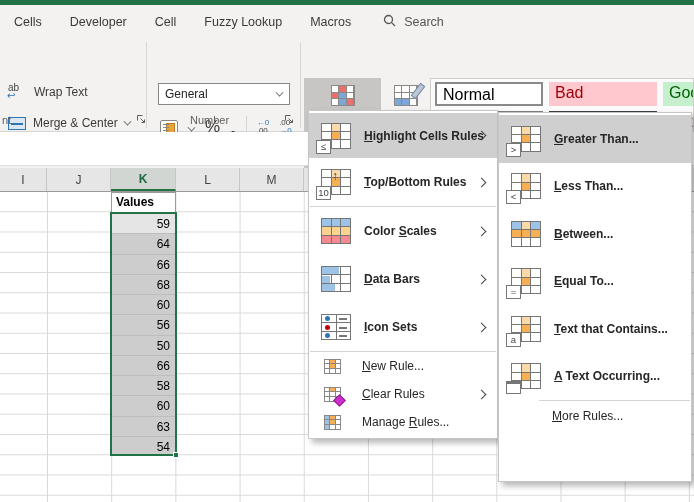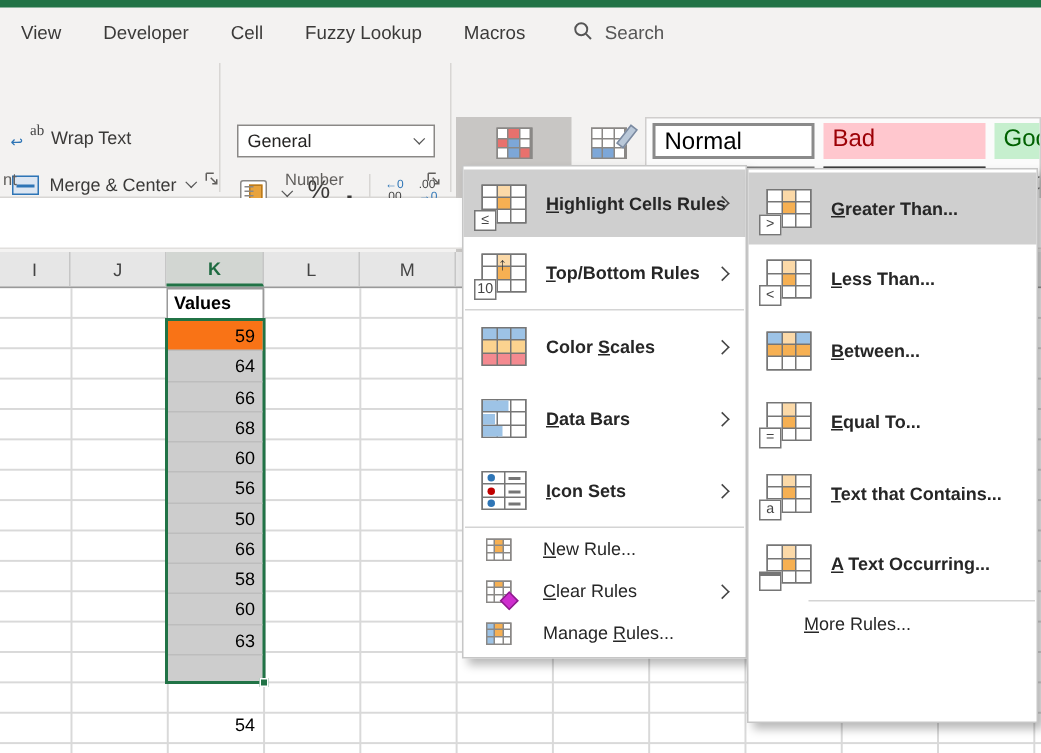--- a/index.html
+++ b/index.html
@@ -15,21 +15,21 @@
 
   
   .ribbon { position:absolute; left:0; top:38px; width:694px; height:94px; background:#f3f2f1; border-bottom:1px solid #d8d6d4; }
   .vsep { position:absolute; top:4px; width:1px; height:86px; background:#d8d6d4; }
   .grp-label { position:absolute; top:76px; font-size:11px; color:#605e5c; }
   .launcher { position:absolute; top:76px; width:12px; height:12px; }
   .launcher svg { display:block; }
 
   .rbtn-row { position:absolute; display:flex; align-items:center; color:#3b3a39; }
   .wrap-ic { width:20px; height:16px; position:relative; font-size:10px; color:#444; margin-right:6px; }
-  .wrap-ic .ab { position:absolute; top:-2px; left:12px; letter-spacing:0;font-family:Liberation Serif, serif; }
+  .wrap-ic .ab { position:absolute; top:-2px; left:0; letter-spacing:0; }
   .wrap-ic .arr { position:absolute; left:-1px; top:6px; color:#2e75b6; font-size:10px; }
   .merge-ic { width:18px; height:13px; border:1px solid #2e75b6; position:relative; margin-right:7px; background:#dce6f2; }
   .merge-ic:before { content:""; position:absolute; left:2px; right:2px; top:5px; height:2px; background:#2e75b6; }
   .chev { display:inline-block; width:7px; height:7px; border-right:1.4px solid #555; border-bottom:1.4px solid #555; transform:rotate(45deg) scale(.8); margin-left:6px; margin-top:-3px; }
 
   .numfmt { position:absolute; left:158px; top:45px; width:132px; height:22px; background:#fff; border:1px solid #8a8886; display:flex; align-items:center; padding:0 6px; color:#252423; }
   .numfmt .chev { margin-left:auto; }
   .acct-ic { width:18px; height:15px; border:1px solid #8a8886; border-radius:2px; background:#fff; position:relative; }
   .acct-ic:before { content:""; position:absolute; right:2px; top:2px; width:7px; height:9px; background:#e8a33d; border:1px solid #b97a1e; }
   .acct-ic:after { content:""; position:absolute; left:2px; top:3px; width:6px; height:1px; background:#8a8886; box-shadow:0 3px 0 #8a8886, 0 6px 0 #8a8886; }
@@ -63,21 +63,21 @@
   .ch { border-right:1px solid #c6c6c6; display:flex; align-items:center; justify-content:center; color:#444; font-size:12px; height:100%; }
   .ch.sel { background:#d2d6d2; color:#1e6b41; border-bottom:2.5px solid #217346; font-weight:bold; }
   .sheet { position:absolute; left:0; top:192px; width:694px; height:310px; background-color:#fff;
     background-image: linear-gradient(to right,#d9d9d9 1px,transparent 1px),
                       linear-gradient(to bottom,#d9d9d9 1px,transparent 1px);
     background-size:64.2px 20.25px, 64.2px 20.25px;
     background-position:47px 0, 0 19.25px; }
   .valhead { position:absolute; left:111px; top:192px; width:65px; height:21px; background:#fff; border:1px solid #9a9a9a; font-weight:bold; color:#000; padding-left:4px; line-height:19px; }
   .selrange { position:absolute; left:110px; top:212px; width:67px; height:244px; border:2px solid #217346; background:#cdcdcd; }
   .cell { height:20.25px; line-height:20.25px; text-align:right; padding-right:5px; color:#000; border-bottom:1px solid #bdbdbd; font-size:12px; }
-  .cell.active { background:#f97316; }
+  .cell.active { background:#e5e5e5; }
   .fill-handle { position:absolute; right:-4px; bottom:-4px; width:6px; height:6px; background:#217346; border:1px solid #fff; }
 
   
   .menu { position:absolute; background:#fff; border:1px solid #c6c6c6; box-shadow:4px 4px 6px rgba(0,0,0,.28); z-index:30; padding-top:2px; }
   #cfmenu { left:308px; top:110px; width:190px; height:329px; }
   #cfsub  { left:498px; top:112px; width:194px; height:370px; }
   .mi { display:flex; align-items:center; position:relative; color:#262626; }
   .mi-big { height:48px; padding-left:12px; font-weight:bold; }
   #cfmenu .mi-big:first-child { height:45px; }
   .mi-sub { height:47.5px; padding-left:12px; font-weight:bold; }
@@ -109,21 +109,21 @@
   .smic .g div { background:#fff; }
   .smic .o { background:#f6b053 !important; } .smic .bl { background:#9dc3e6 !important; }
   .smic .eraser { position:absolute; right:-3px; bottom:-3px; width:9px; height:9px; background:#cf2dcf; transform:rotate(45deg); border:1px solid #8c1d8c; }
 </style>
 </head>
 <body>
 
 <div class="accent"></div>
 
 <div class="tabrow">
-  <div class="tab">View</div>
+  <div class="tab">Cells</div>
   <div class="tab">Developer</div>
   <div class="tab">Cell</div>
   <div class="tab">Fuzzy Lookup</div>
   <div class="tab">Macros</div>
   <div class="searchbox">
     <span>
       <svg width="13" height="13" viewBox="0 0 13 13">
           <circle cx="5.5" cy="5.5" r="4" fill="none" stroke="#555" stroke-width="1.3"></circle>
           <line x1="8.6" y1="8.6" x2="12" y2="12" stroke="#555" stroke-width="1.3"></line>
         </svg>
@@ -244,21 +244,21 @@
   <div class="cell">64</div>
   <div class="cell">66</div>
   <div class="cell">68</div>
   <div class="cell">60</div>
   <div class="cell">56</div>
   <div class="cell">50</div>
   <div class="cell">66</div>
   <div class="cell">58</div>
   <div class="cell">60</div>
   <div class="cell">63</div>
-  <div class="cell" style="border-bottom:none;margin-top:36px;">54</div>
+  <div class="cell" style="border-bottom:none;">54</div>
   <div class="fill-handle"></div>
 </div>
 
 <div class="menu" id="cfmenu">
   <div class="mi mi-big hl">
     <span class="sic">
       <span class="g">
           <div></div>
           <div class="ol"></div>
           <div></div>
@@ -501,15 +501,15 @@
           <div></div>
           <div></div>
           <div></div>
         </span>
       <span class="cal"></span>
     </span>
     <span class="lbl"><span></span><span class="accel">A</span><span> Text Occurring...</span></span>
   </div>
   <div class="msep" style="margin-left:40px;"></div>
   <div class="mi mi-more">
-    <span class="lbl" style="margin-left:0;"><span></span><span class="accel">M</span><span>ore Rules...</span></span>
+    <span class="lbl" style="margin-left:16px;"><span></span><span class="accel">M</span><span>ore Rules...</span></span>
   </div>
 </div>
 
 </body></html>

